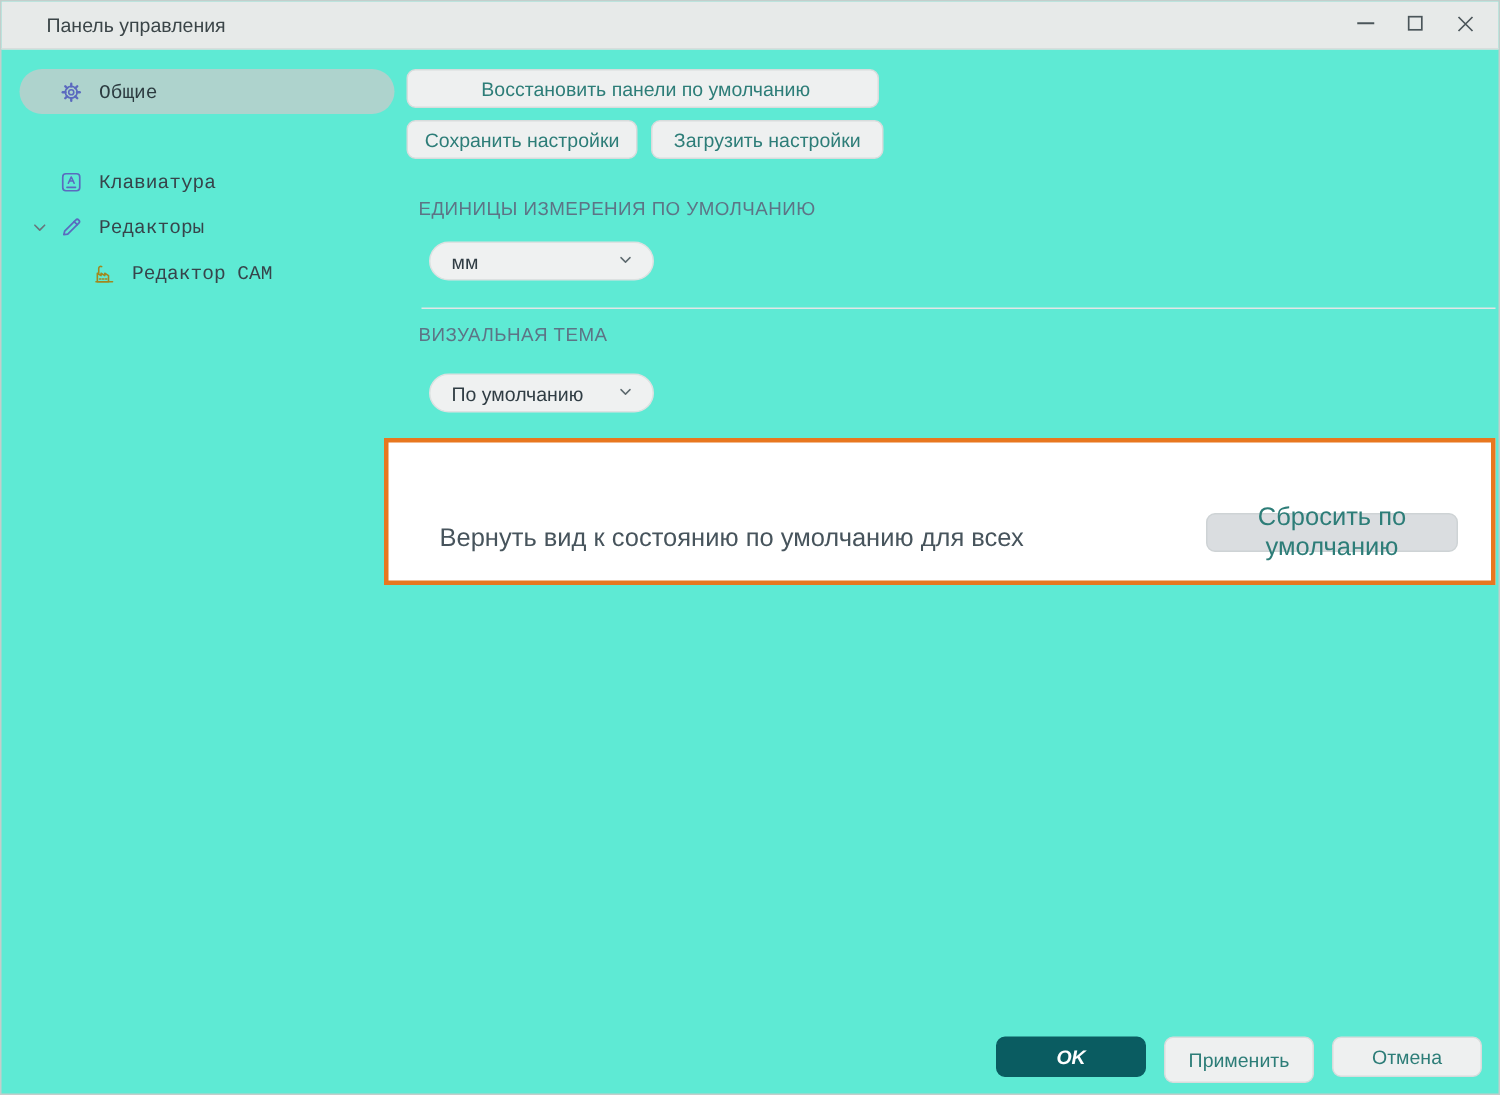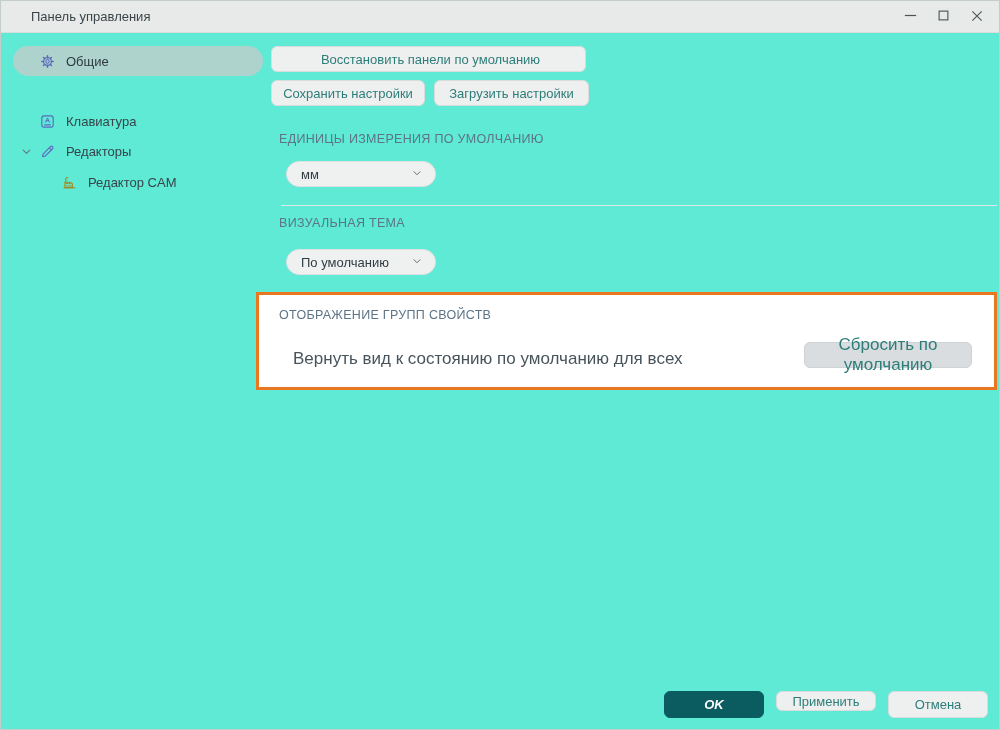--- a/index.html
+++ b/index.html
@@ -27,21 +27,21 @@
   
   .side-row{
     position:absolute;left:12px;width:250px;height:30px;
     display:flex;align-items:center;font-size:13px;color:#37444b;cursor:pointer;
   }
   .side-row.selected{background:#aed3cd;border-radius:15px;color:#2c3b40;}
   .side-icon{display:flex;align-items:center;justify-content:center;width:17px;height:17px;flex:none;}
   .ml26{margin-left:26px;}
   .ml6{margin-left:6px;}
   .ml48{margin-left:48px;}
-  .side-label{margin-left:10px;white-space:nowrap;}
+  .side-label{margin-left:10px;white-space:nowrap;font-family:Liberation Mono, monospace;}
   .chevron{margin-left:6px;width:14px;height:14px;flex:none;display:flex;align-items:center;justify-content:center;}
   
   .btn{
     position:absolute;box-sizing:border-box;
     background:#eef0f0;border:1px solid #d8dcdc;border-radius:6px;
     color:#2d7d78;font-size:13px;font-family:inherit;
     display:flex;align-items:center;justify-content:center;cursor:pointer;
   }
   .btn-restore{left:270px;top:45px;width:315px;height:26px;padding-left:10px;}
   .btn-save{left:270px;top:79px;width:154px;height:26px;}
@@ -69,21 +69,21 @@
   .pg-title{position:absolute;left:20px;top:13px;font-size:12.5px;color:#5d7486;letter-spacing:.3px;}
   .pg-desc{position:absolute;left:34px;top:54px;font-size:17px;color:#47545c;white-space:nowrap;}
   .pg-reset{
     position:absolute;right:22px;top:47px;width:168px;height:26px;box-sizing:border-box;
     background:#dadde0;border:1px solid #ced3d5;border-radius:6px;
     color:#2d7d78;font-size:17px;font-family:inherit;
     display:flex;align-items:center;justify-content:center;cursor:pointer;
   }
   
   .btn-ok{left:663px;top:690px;width:100px;height:27px;background:#0a5c61;border:1px solid #0a5c61;color:#fff;font-weight:bold;font-style:italic;}
-  .btn-apply{left:775px;top:690px;width:100px;height:20px;}
+  .btn-apply{left:775px;top:690px;width:100px;height:31px;}
   .btn-cancel{left:887px;top:690px;width:100px;height:27px;}
 </style>
 </head>
 <body>
 
 <div class="window">
 
   <div class="titlebar">
     <span class="title">Панель управления</span>
     <div class="win-controls">
@@ -190,21 +190,20 @@
   <div class="dropdown dd-theme">
     <span>По умолчанию</span>
     <span>
       <svg width="12" height="12" viewBox="0 0 24 24" fill="none" stroke="#5f6b70" stroke-width="2" stroke-linecap="round" stroke-linejoin="round">
           <path d="M6 9.5l6 6 6-6"></path>
         </svg>
     </span>
   </div>
 
   <div class="pg-box">
-    <div class="pg-title">ОТОБРАЖЕНИЕ ГРУПП СВОЙСТВ</div>
     <div class="pg-desc">Вернуть вид к состоянию по умолчанию для всех</div>
     <button class="pg-reset">Сбросить по умолчанию</button>
   </div>
 
   <button class="btn btn-ok">OK</button>
   <button class="btn btn-apply">Применить</button>
   <button class="btn btn-cancel">Отмена</button>
 
 </div>
 

